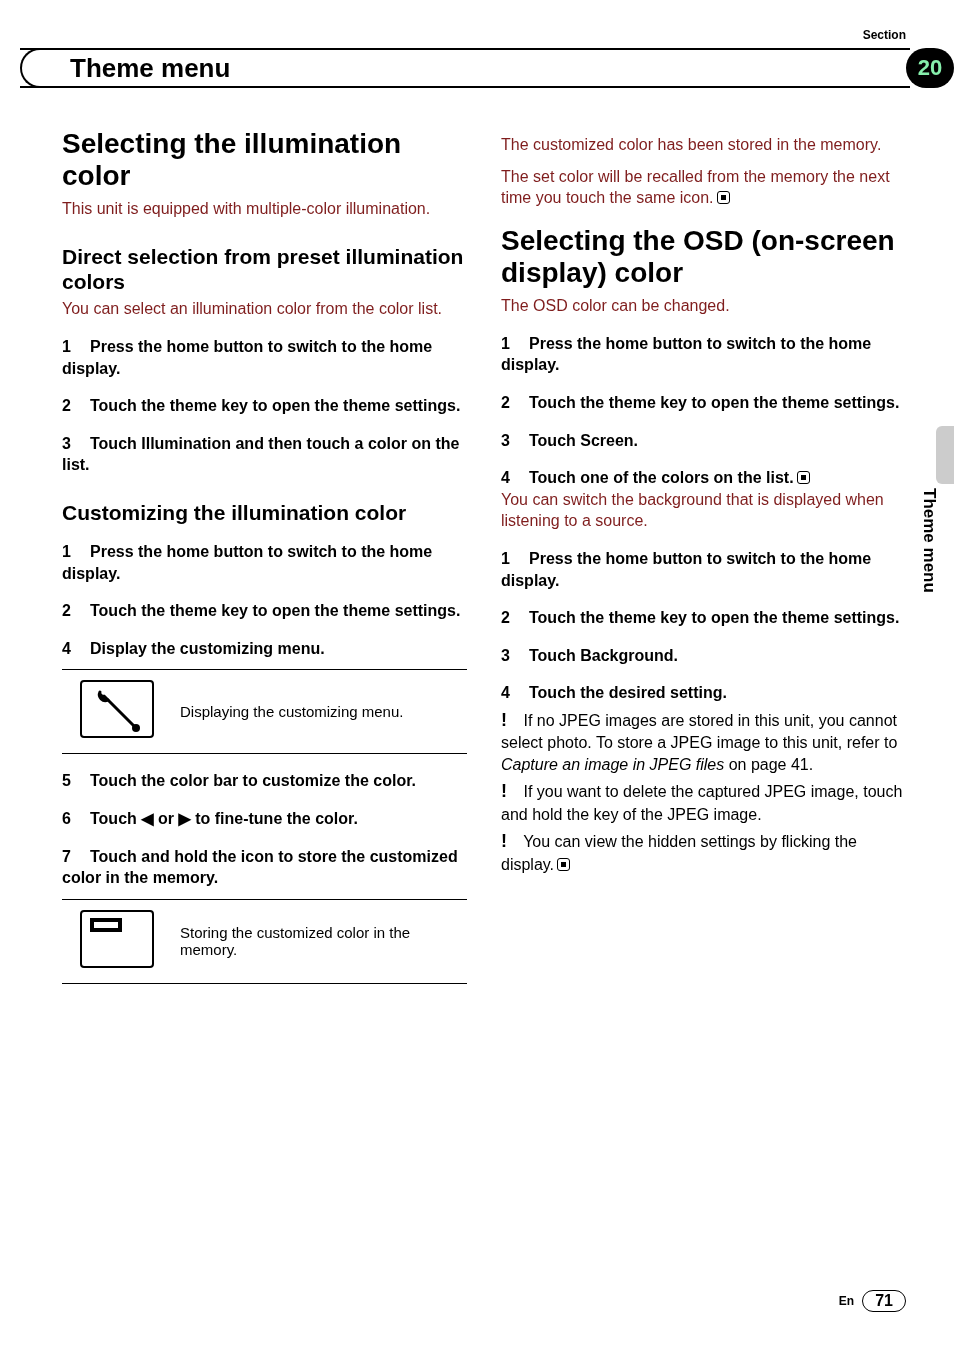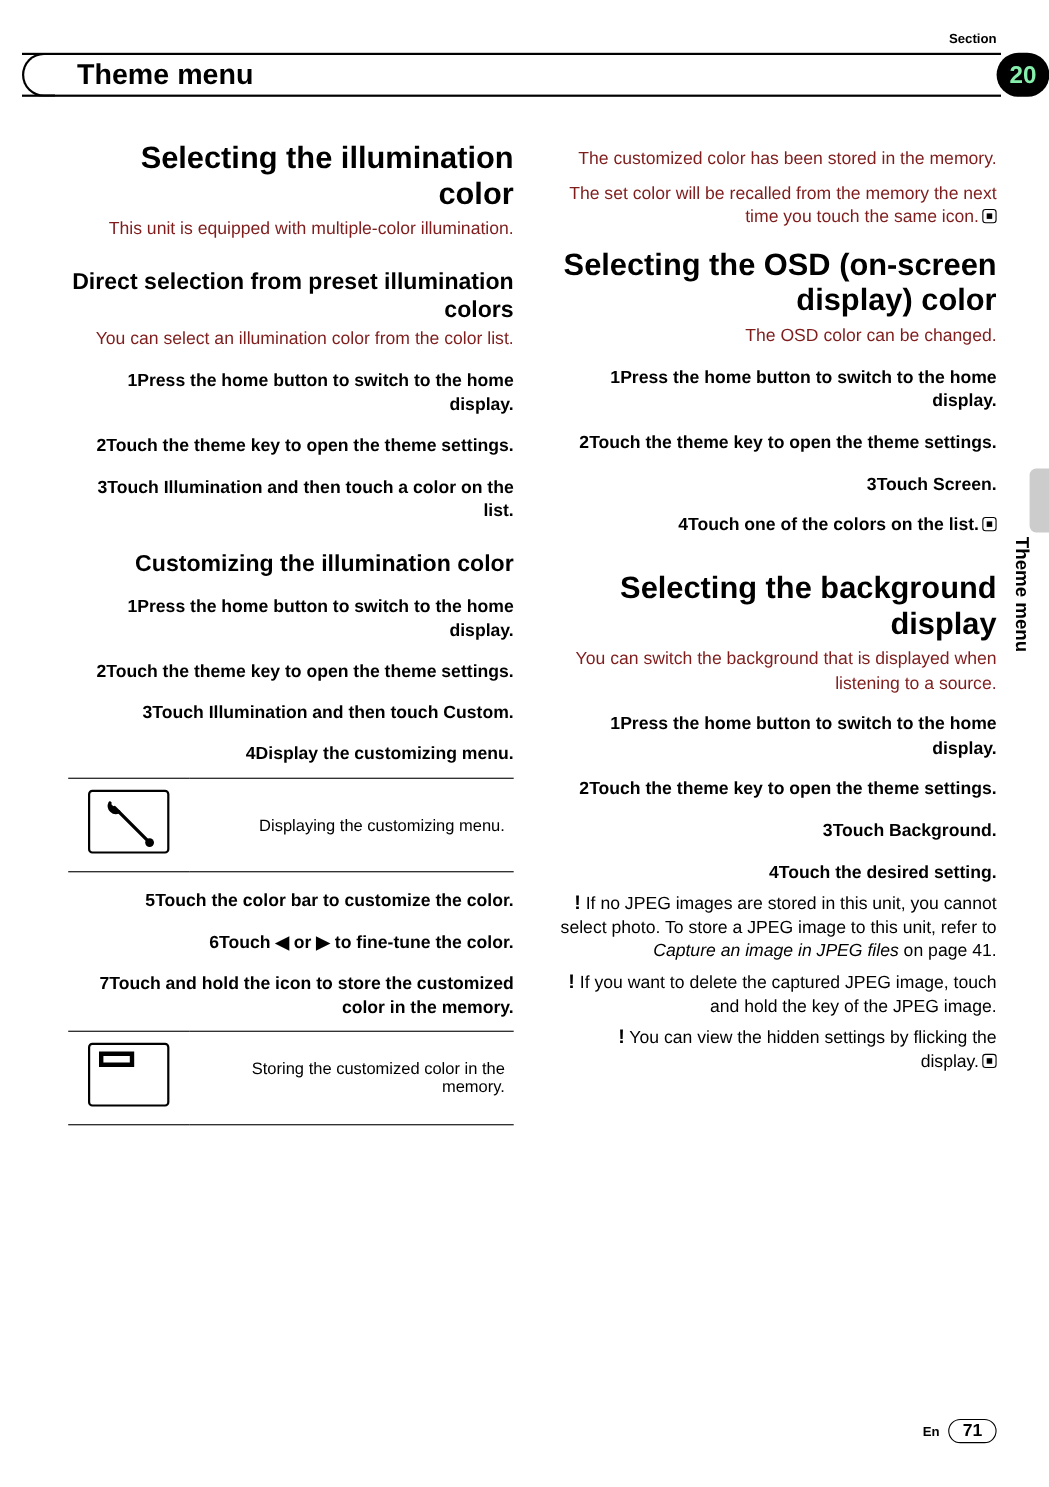--- a/index.html
+++ b/index.html
@@ -20,21 +20,21 @@
   }
   .section-bubble {
     position: absolute; right: 0; top: 50%; transform: translateY(-50%);
     width: 48px; height: 40px; background: #000; color: #86efac;
     border-radius: 22px; display: flex; align-items: center; justify-content: center;
     font-size: 22px; font-weight: 700;
   }
 
   
   .columns { position: absolute; top: 128px; left: 62px; right: 48px; bottom: 90px; display: flex; gap: 34px; }
-  .col { flex: 1 1 0; text-align: right; }
+  .col { flex: 1 1 0; }
   h1.big { font-size: 28px; font-weight: 900; line-height: 1.15; margin-bottom: 6px; }
   h2.med { font-size: 21px; font-weight: 900; line-height: 1.2; margin-top: 24px; margin-bottom: 4px; }
   p.body { font-size: 16px; line-height: 1.35; font-weight: 400; color: #7f1d1d; margin-bottom: 10px; }
   .step { font-size: 16px; font-weight: 400; margin-top: 16px; line-height: 1.35; }
   .step .num { font-weight: 700; display: inline-block; width: 28px; }
   .step .lead { font-weight: 700; }
   .bullet-row { font-size: 16px; line-height: 1.35; margin-top: 4px; }
   .bullet-row .blt { font-size: 18px; font-weight: 700; display: inline-block; width: 18px; }
   .endmark { display: inline-block; border: 1.5px solid #000; width: 13px; height: 13px; border-radius: 3px; vertical-align: -1px; margin-left: 3px; position: relative; }
   .endmark::after { content: ""; position: absolute; left: 3px; top: 3px; width: 5px; height: 5px; background: #000; }
@@ -93,21 +93,20 @@
       <h2 class="med">Direct selection from preset illumination colors</h2>
       <p class="body">You can select an illumination color from the color list.</p>
 
       <div class="step"><span class="num">1</span><span class="lead">Press the home button to switch to the home display.</span></div>
       <div class="step"><span class="num">2</span><span class="lead">Touch the theme key to open the theme settings.</span></div>
       <div class="step"><span class="num">3</span><span class="lead">Touch Illumination and then touch a color on the list.</span></div>
 
       <h2 class="med">Customizing the illumination color</h2>
       <div class="step"><span class="num">1</span><span class="lead">Press the home button to switch to the home display.</span></div>
       <div class="step"><span class="num">2</span><span class="lead">Touch the theme key to open the theme settings.</span></div>
-      <div class="step"><span class="num">3</span><span class="lead">Touch Illumination and then touch Custom.</span></div>
       <div class="step"><span class="num">4</span><span class="lead">Display the customizing menu.</span></div>
 
       <table class="icontable">
         <tbody>
             <tr>
           <td class="iconcell">
             <span class="iconbox">
               <svg viewBox="0 0 74 58" width="74" height="58">
                 <g stroke="#000" stroke-width="3" fill="none" stroke-linecap="round">
                   <path d="M22 14 L52 44"></path>
@@ -150,21 +149,20 @@
         <span>The set color will be recalled from the memory the next time you touch the same icon.</span><span class="endmark"></span>
       </p>
 
       <h1 class="big" style="margin-top:16px">Selecting the OSD (on-screen display) color</h1>
       <p class="body">The OSD color can be changed.</p>
       <div class="step"><span class="num">1</span><span class="lead">Press the home button to switch to the home display.</span></div>
       <div class="step"><span class="num">2</span><span class="lead">Touch the theme key to open the theme settings.</span></div>
       <div class="step"><span class="num">3</span><span class="lead">Touch Screen.</span></div>
       <div class="step"><span class="num">4</span><span class="lead">Touch one of the colors on the list.</span><span class="endmark"></span></div>
 
-      <h1 class="big" style="margin-top:30px">Selecting the background display</h1>
       <p class="body">You can switch the background that is displayed when listening to a source.</p>
       <div class="step"><span class="num">1</span><span class="lead">Press the home button to switch to the home display.</span></div>
       <div class="step"><span class="num">2</span><span class="lead">Touch the theme key to open the theme settings.</span></div>
       <div class="step"><span class="num">3</span><span class="lead">Touch Background.</span></div>
       <div class="step"><span class="num">4</span><span class="lead">Touch the desired setting.</span></div>
 
       <div class="bullet-row">
         <span class="blt">!</span>
         <span>If no JPEG images are stored in this unit, you cannot select photo. To store a JPEG image to this unit, refer to </span><em class="ital">Capture an image in JPEG files</em><span> on page 41.</span>
       </div>

